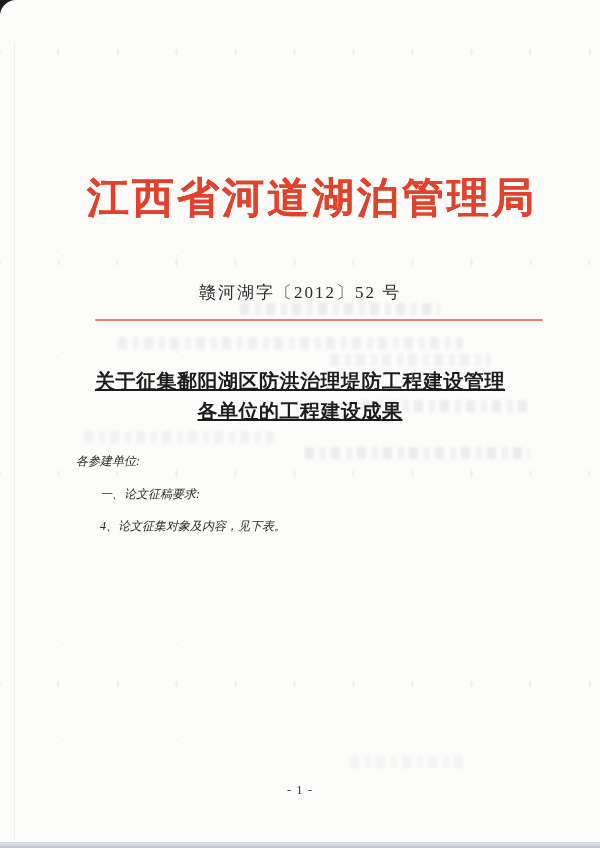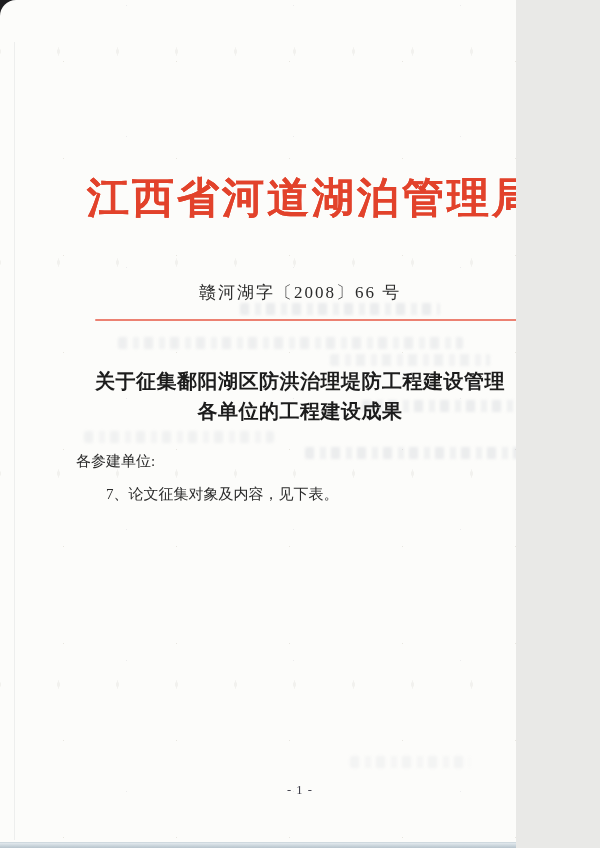--- a/index.html
+++ b/index.html
@@ -2,21 +2,21 @@
 <html lang="zh"><head>
 <meta charset="utf-8">
 <style>
   html,body{margin:0;padding:0;}
   body{
     width:600px;height:848px;overflow:hidden;
     background:#e9e9e7;
     font-family:"Liberation Serif","DejaVu Serif",serif;
   }
   .scan{
-    position:relative;width:516px;height:848px;overflow:hidden;background:#f4f4f2;
+    position:relative;width:600px;height:848px;overflow:hidden;background:#f4f4f2;
   }
   
   .corner-dark{
     position:absolute;left:0;top:0;width:16px;height:38px;
     background:#1d1d1f;border-bottom-right-radius:8px;
   }
   .page{
     position:absolute;inset:0;
     background-color:#fcfcfa;
     background-image:
@@ -59,26 +59,26 @@
     position:absolute;top:281px;left:0;width:600px;text-align:center;
     font-size:17px;letter-spacing:2px;color:var(--ink,#2b2b2b);
   }
   .red-rule{
     position:absolute;top:319px;left:95px;width:448px;height:2px;
     background:var(--rule-red,#ec8172);border-radius:1px;
   }
   .doc-title{
     position:absolute;top:366px;left:0;width:600px;text-align:center;
     font-size:20px;line-height:30px;font-weight:700;
-    letter-spacing:.5px;color:var(--title-ink,#1c1c1c);
+    letter-spacing:.5px;color:var(--title-ink,#1c1c1c);text-decoration:underline;
   }
   .body-text{
     position:absolute;top:446px;left:76px;width:458px;
-    font-size:15px;line-height:30.5px;color:var(--ink,#2b2b2b);
-    text-align:justify;text-justify:inter-character;
+    font-size:12px;line-height:30.5px;color:var(--ink,#2b2b2b);
+    text-align:justify;text-justify:inter-character;font-style:italic;
   }
   .body-text p{margin:0;}
   .body-text p.indent{text-indent:2em;margin-top:2px;}
   .page-number{
     position:absolute;top:783px;left:0;width:600px;text-align:center;
     font-size:12.5px;letter-spacing:1px;color:#3a3a46;
   }
   .bottom-band{
     position:absolute;left:0;right:0;bottom:0;height:5px;
     background:linear-gradient(#e2e9ed,#b7c4cd);
@@ -97,31 +97,32 @@
     <div class="ghost g1"></div>
     <div class="ghost g2"></div>
     <div class="ghost g3"></div>
     <div class="ghost g4"></div>
     <div class="ghost g5"></div>
     <div class="ghost g6"></div>
     <div class="ghost g7"></div>
 
     <div class="agency">江西省河道湖泊管理局</div>
 
-    <div class="doc-number">赣河湖字〔2008〕66 号</div>
+    <div class="doc-number">赣河湖字〔2012〕52 号</div>
 
     <div class="red-rule"></div>
 
     <div class="doc-title">
       <div>关于征集鄱阳湖区防洪治理堤防工程建设管理</div>
       <div>各单位的工程建设成果</div>
     </div>
 
     <div class="body-text">
       <p class="salutation">各参建单位:</p>
-      <p class="indent">7、论文征集对象及内容，见下表。</p>
+      <p class="indent">一、论文征稿要求:</p>
+      <p class="indent">4、论文征集对象及内容，见下表。</p>
     </div>
 
     <div class="page-number">- 1 -</div>
 
     <div class="bottom-band"></div>
   </div>
 </div>
 
 </body></html>

